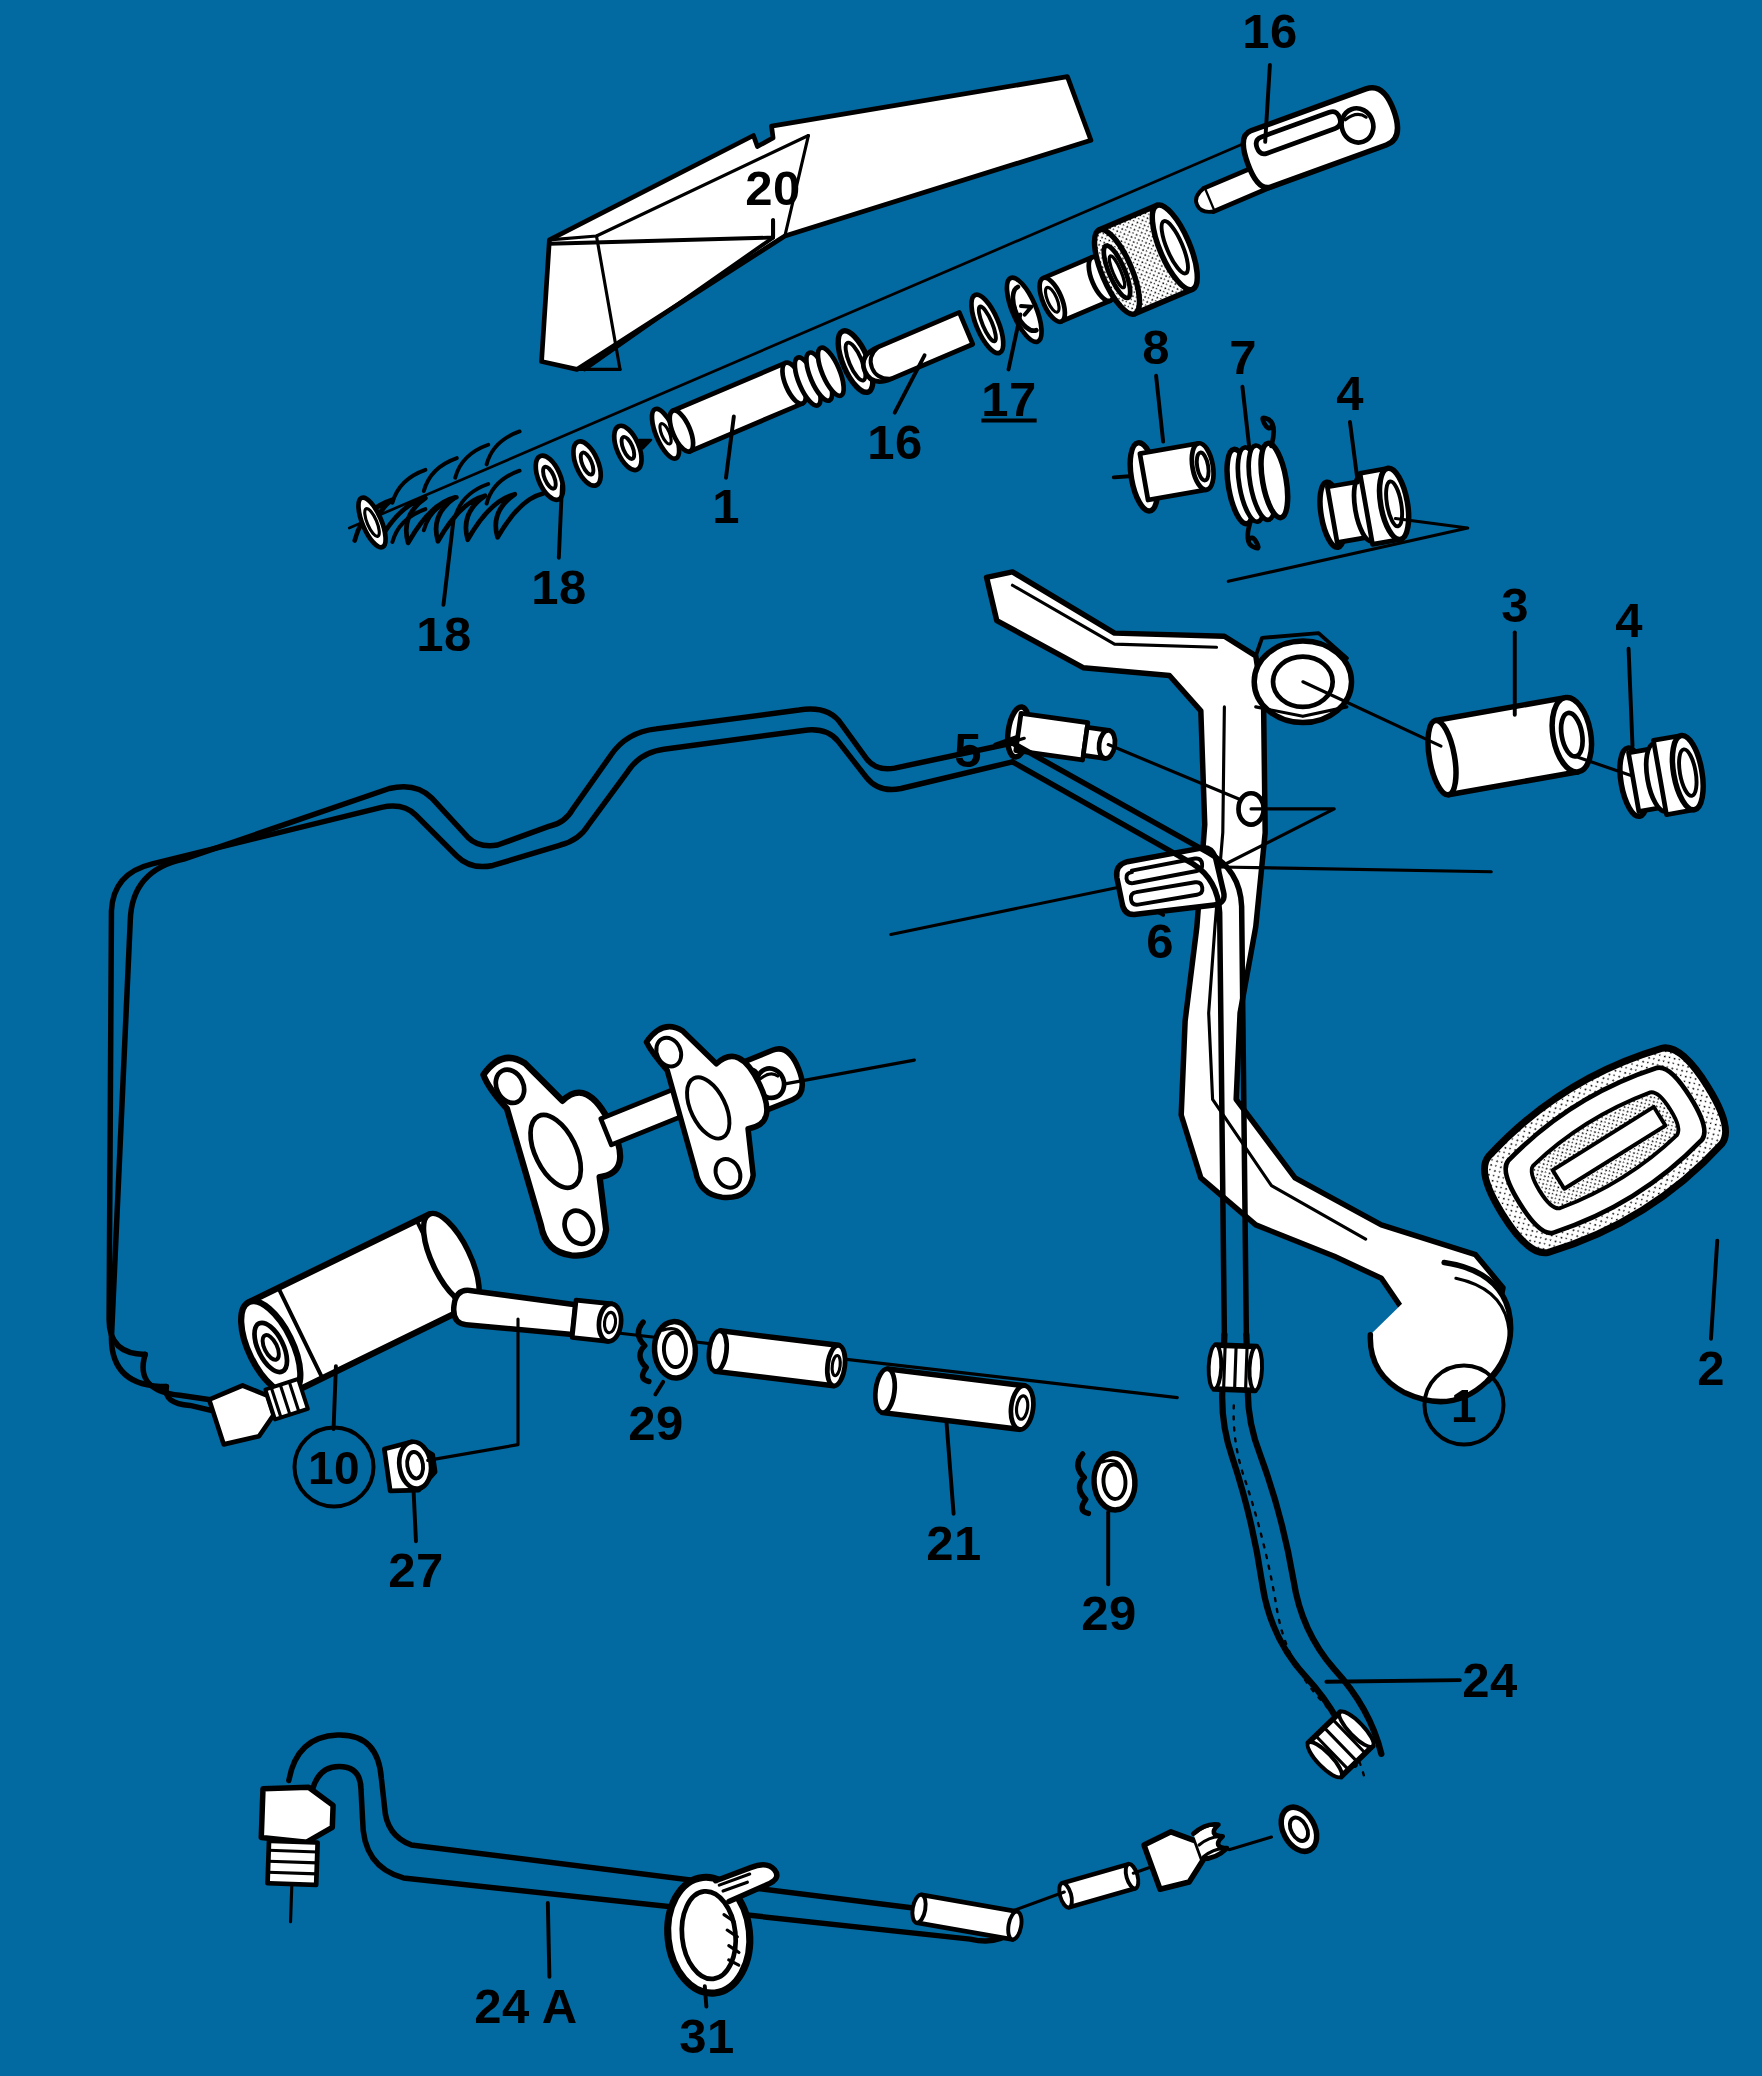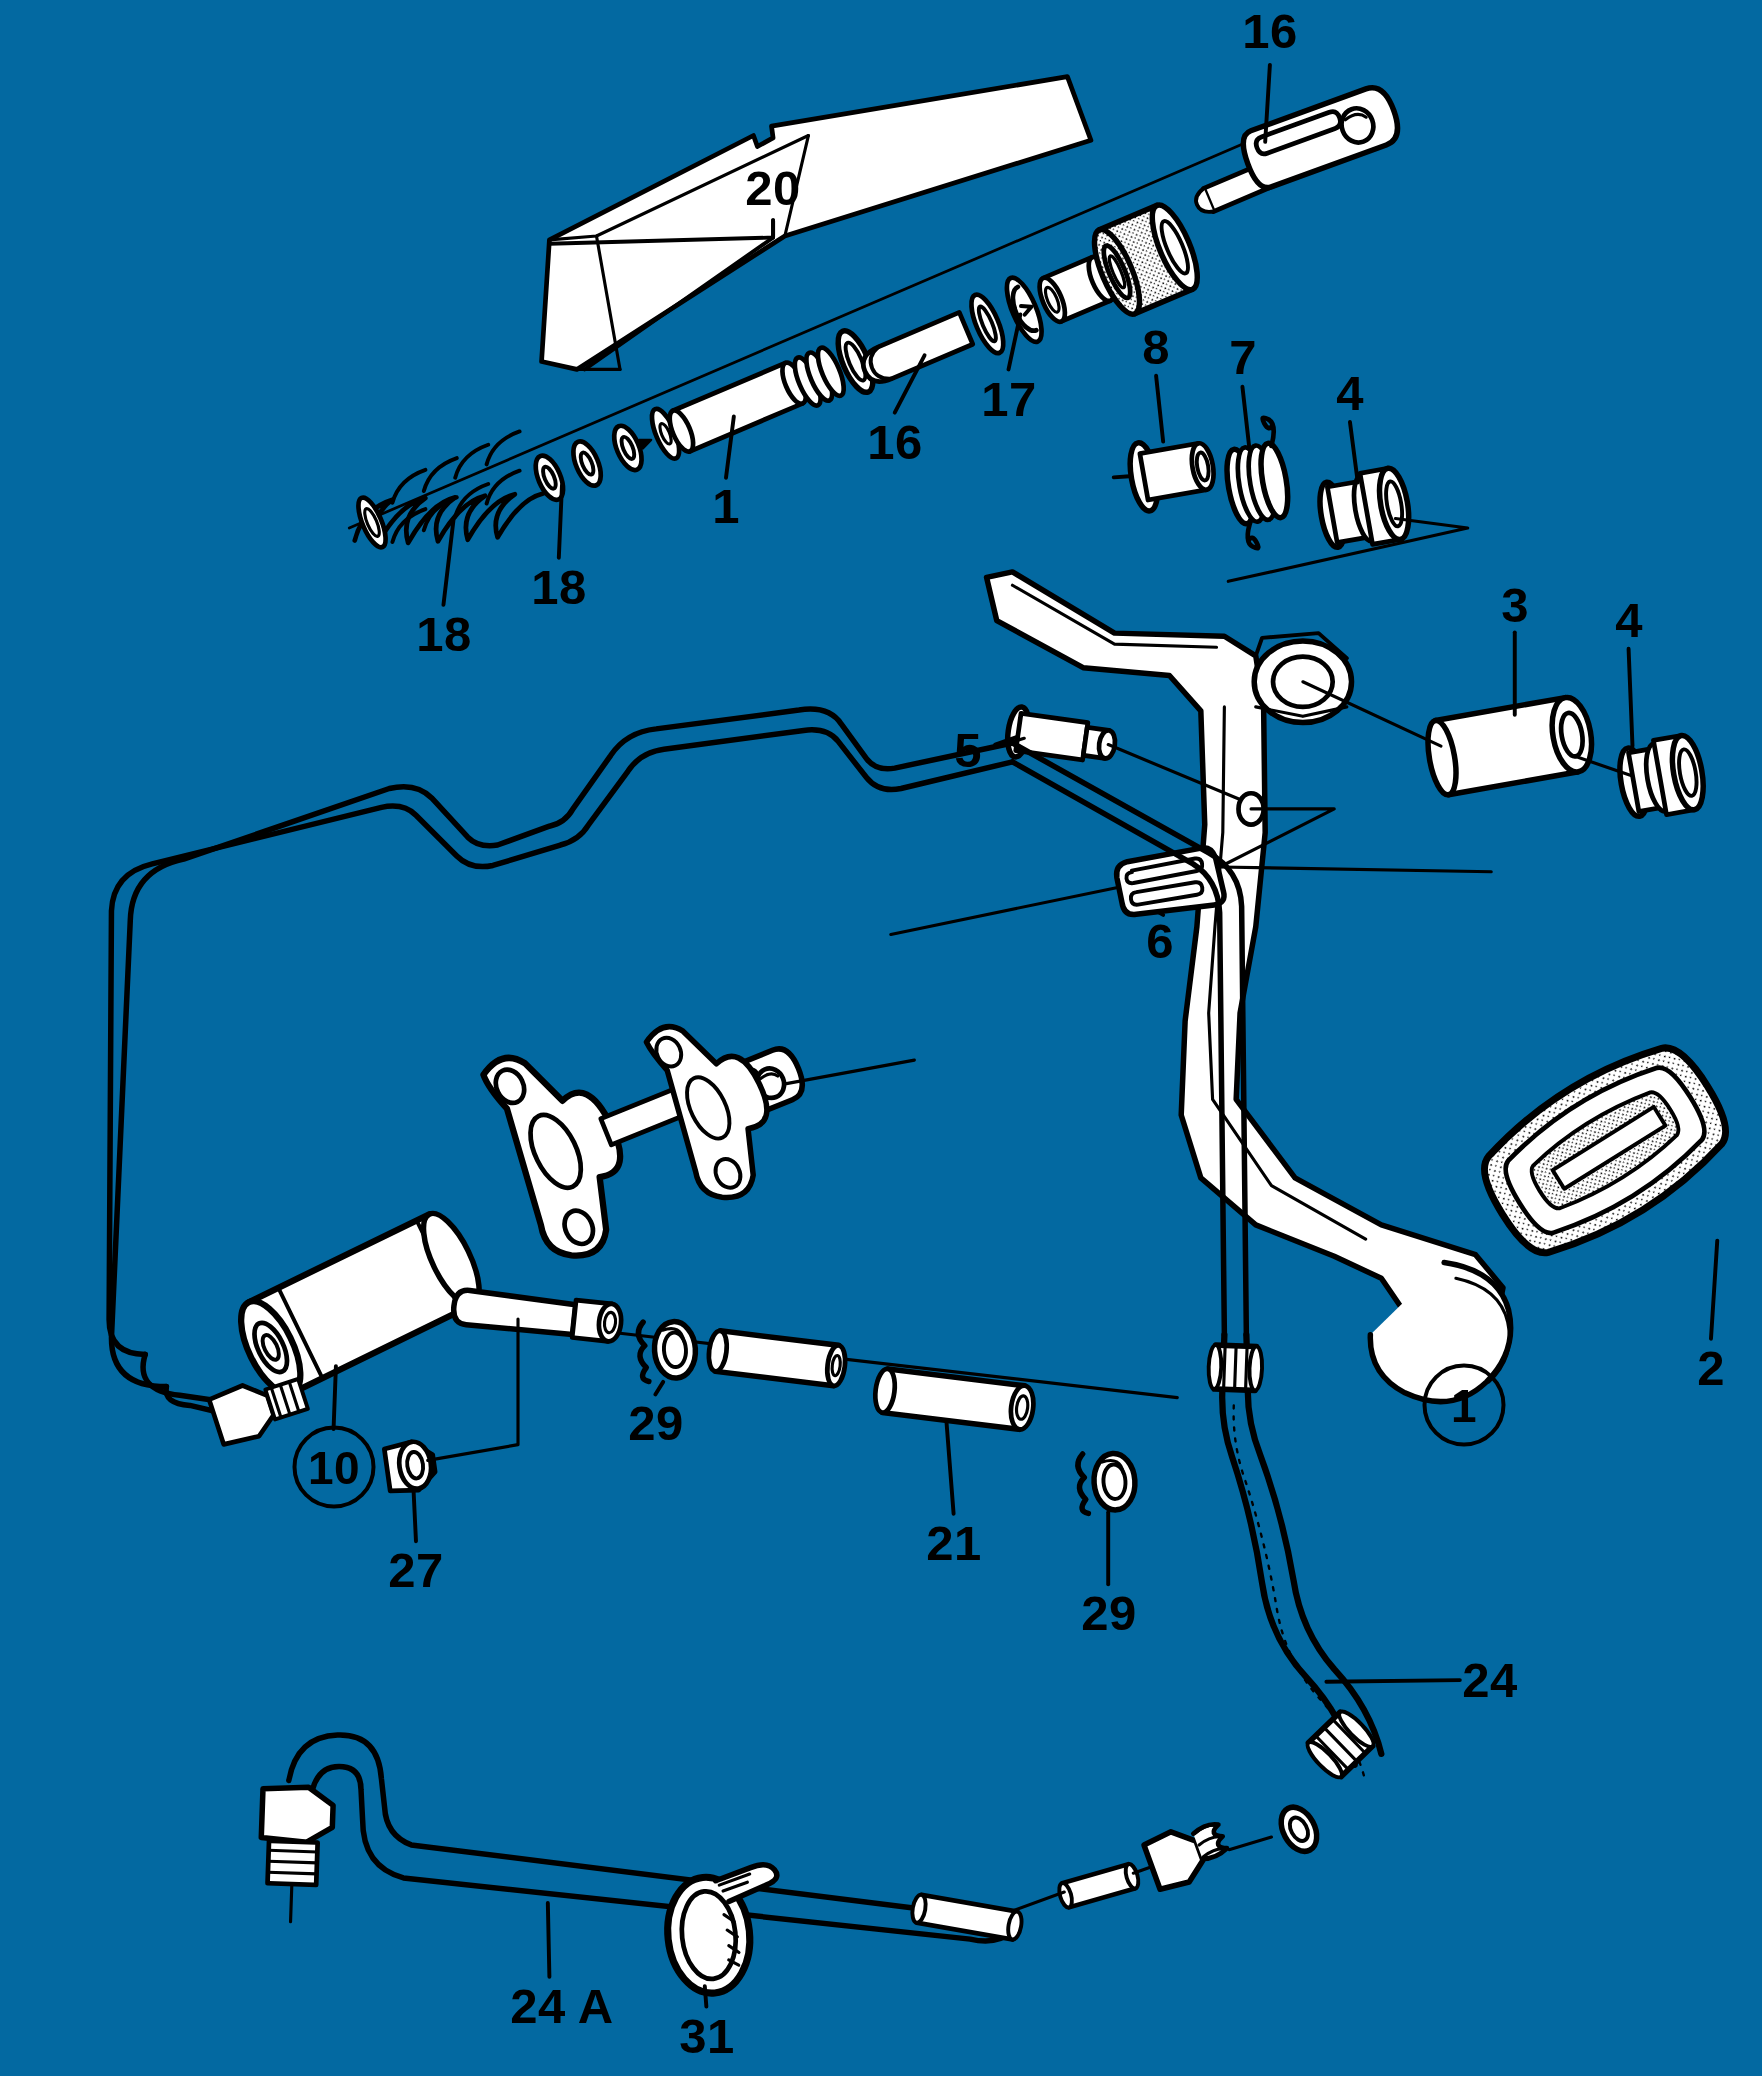--- a/index.html
+++ b/index.html
@@ -497,39 +497,39 @@
 
         <path d="M900,2556 L898,2530"></path>
       </g>
 
     </g>
   </svg>
 
   <div id="callout-layer">
       <div class="callout" style="left: 1270px; top: 31px;">16</div>
       <div class="callout" style="left: 773px; top: 188px;">20</div>
-      <div class="callout" style="left: 1009px; top: 399px;">17</div>
+      <div class="callout" style="left: 1009px; top: 399px; text-decoration: underline;">17</div>
       <div class="callout" style="left: 895px; top: 442px;">16</div>
       <div class="callout" style="left: 1156px; top: 347px;">8</div>
       <div class="callout" style="left: 1243px; top: 357px;">7</div>
       <div class="callout" style="left: 1350px; top: 393px;">4</div>
       <div class="callout" style="left: 726px; top: 506px;">1</div>
       <div class="callout" style="left: 559px; top: 587px;">18</div>
       <div class="callout" style="left: 444px; top: 634px;">18</div>
       <div class="callout" style="left: 1515px; top: 605px;">3</div>
       <div class="callout" style="left: 1629px; top: 620px;">4</div>
       <div class="callout" style="left: 968px; top: 750px;">5</div>
       <div class="callout" style="left: 1160px; top: 941px;">6</div>
       <div class="callout" style="left: 1711px; top: 1368px;">2</div>
       <div class="callout circled" style="left: 1464px; top: 1405px;">1</div>
       <div class="callout circled" style="left: 334px; top: 1467px;">10</div>
       <div class="callout" style="left: 656px; top: 1423px;">29</div>
       <div class="callout" style="left: 416px; top: 1570px;">27</div>
       <div class="callout" style="left: 954px; top: 1543px;">21</div>
       <div class="callout" style="left: 1109px; top: 1613px;">29</div>
       <div class="callout" style="left: 1490px; top: 1680px; text-align: center;">24</div>
-      <div class="callout" style="left: 562px; top: 2006px;">24 A</div>
+      <div class="callout" style="left: 526px; top: 2006px;">24 A</div>
       <div class="callout" style="left: 707px; top: 2036px;">31</div>
     </div>
 
 
 </div>
 
 
 </body></html>

